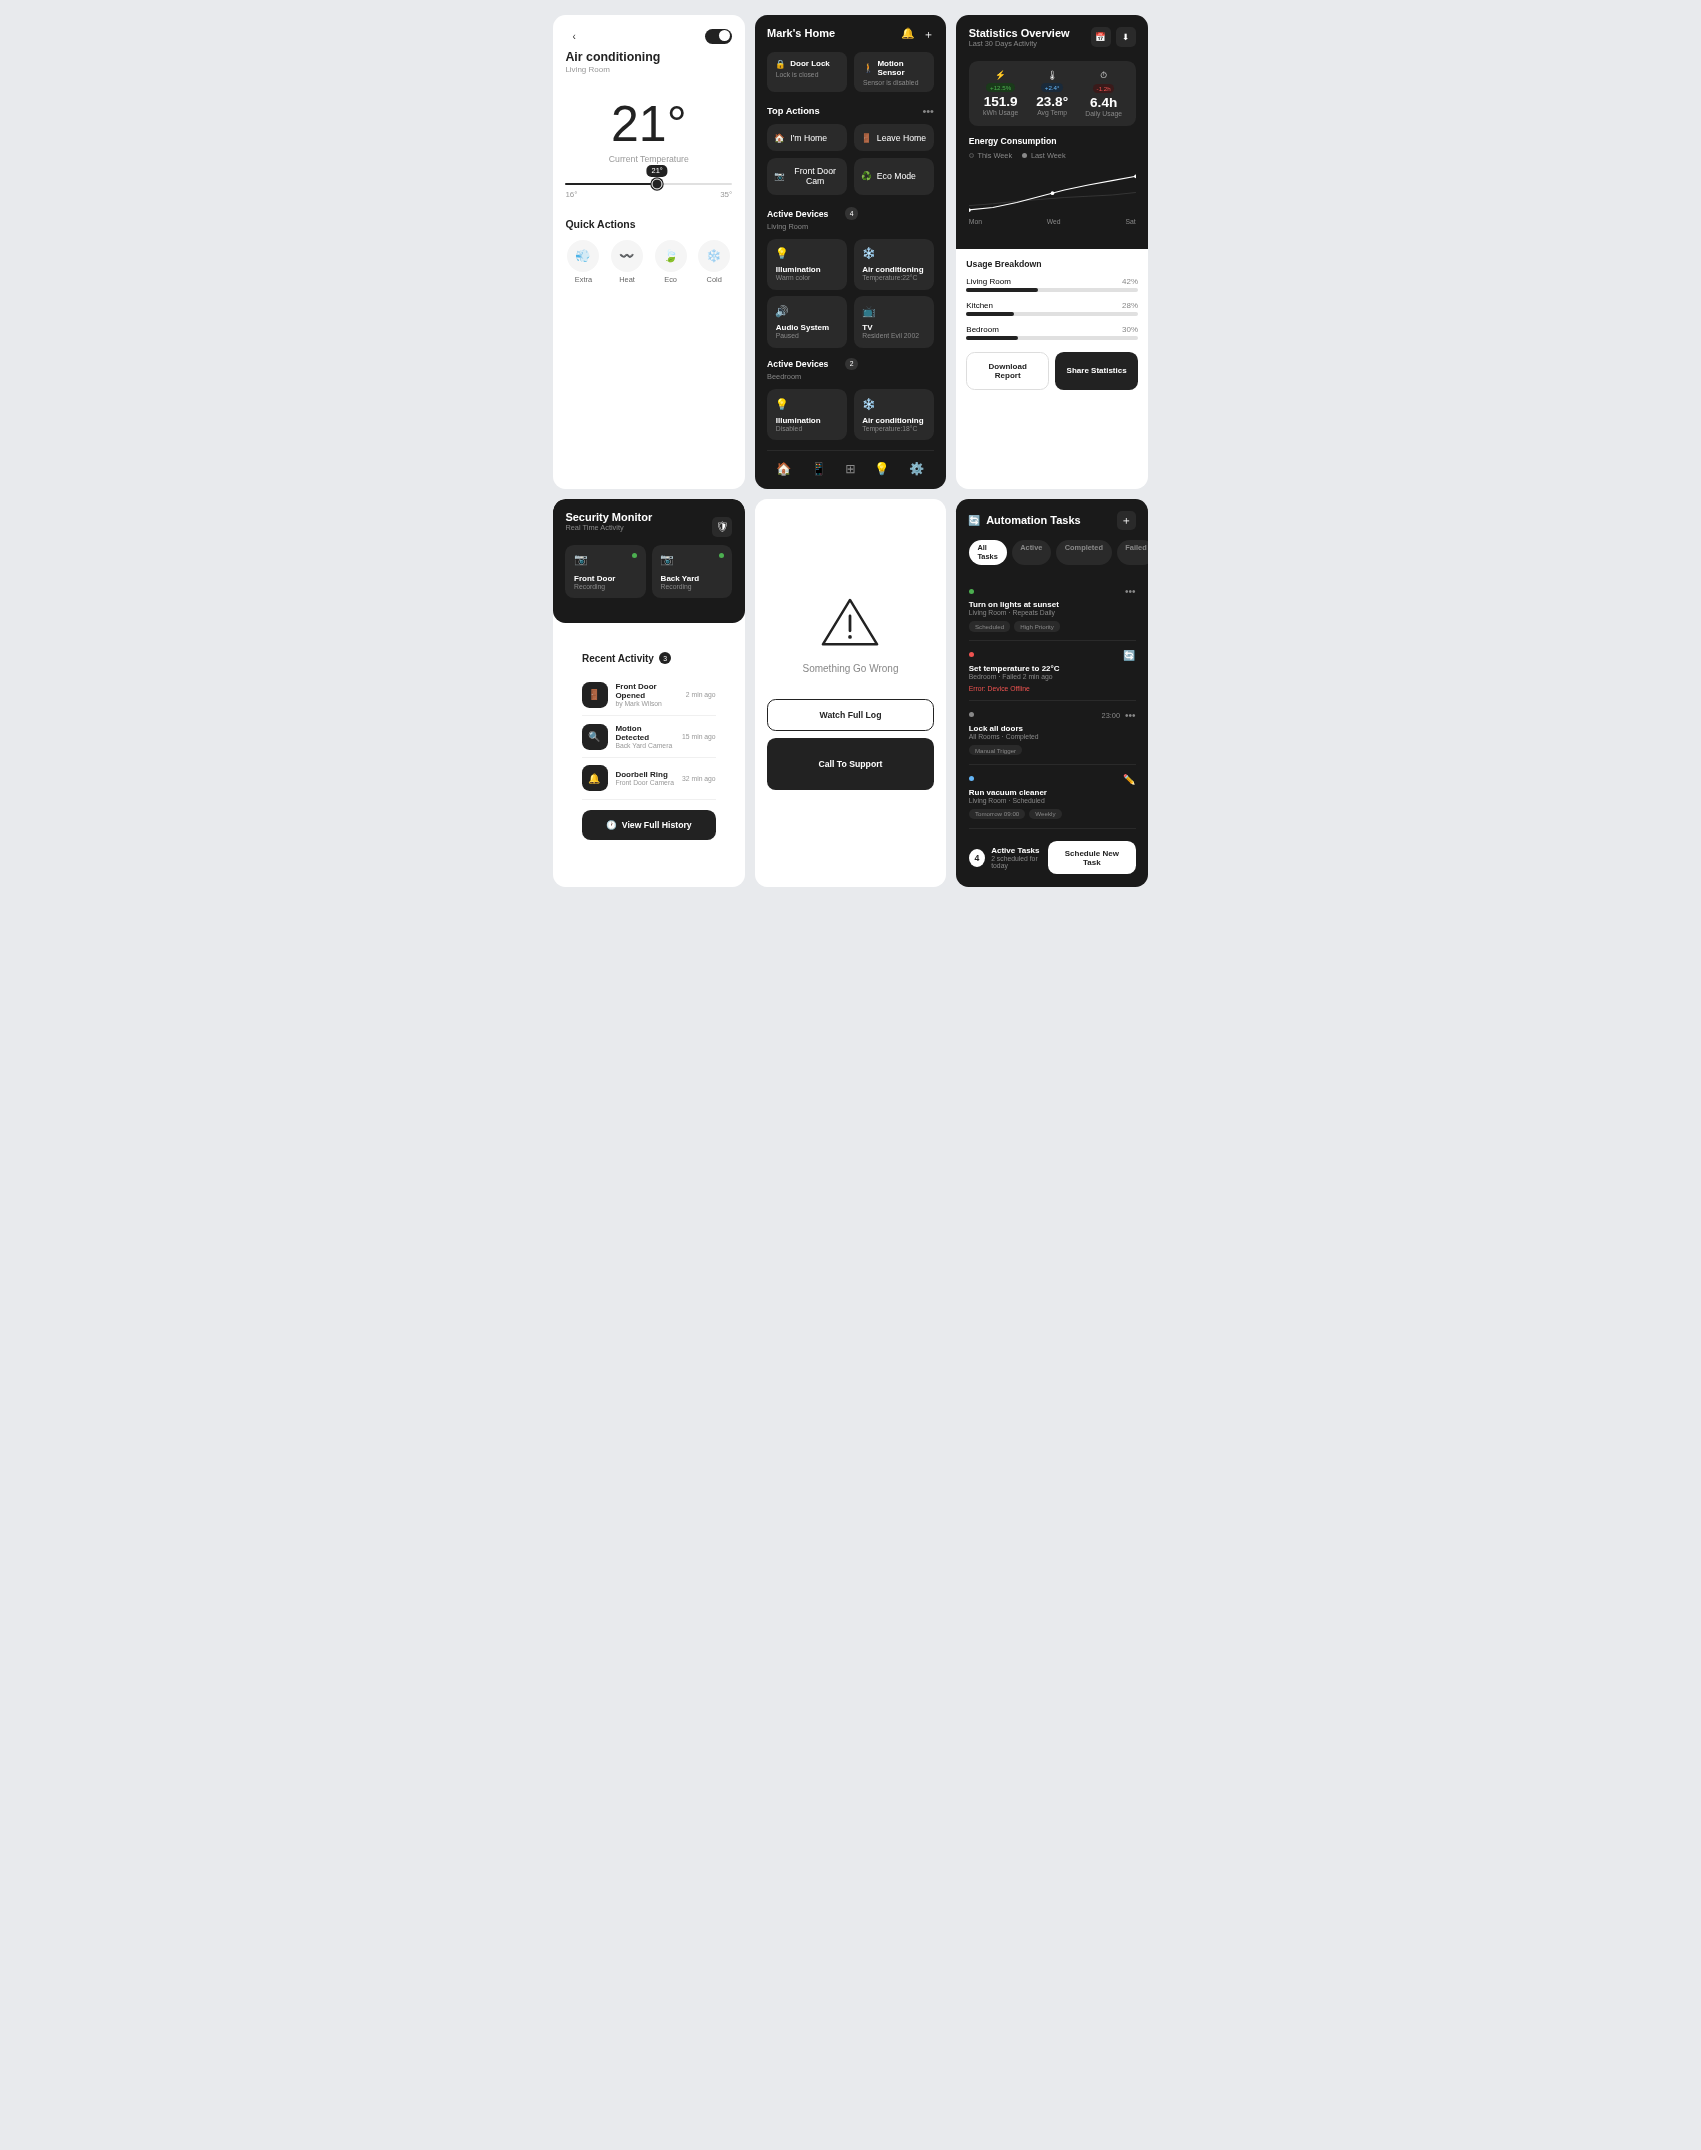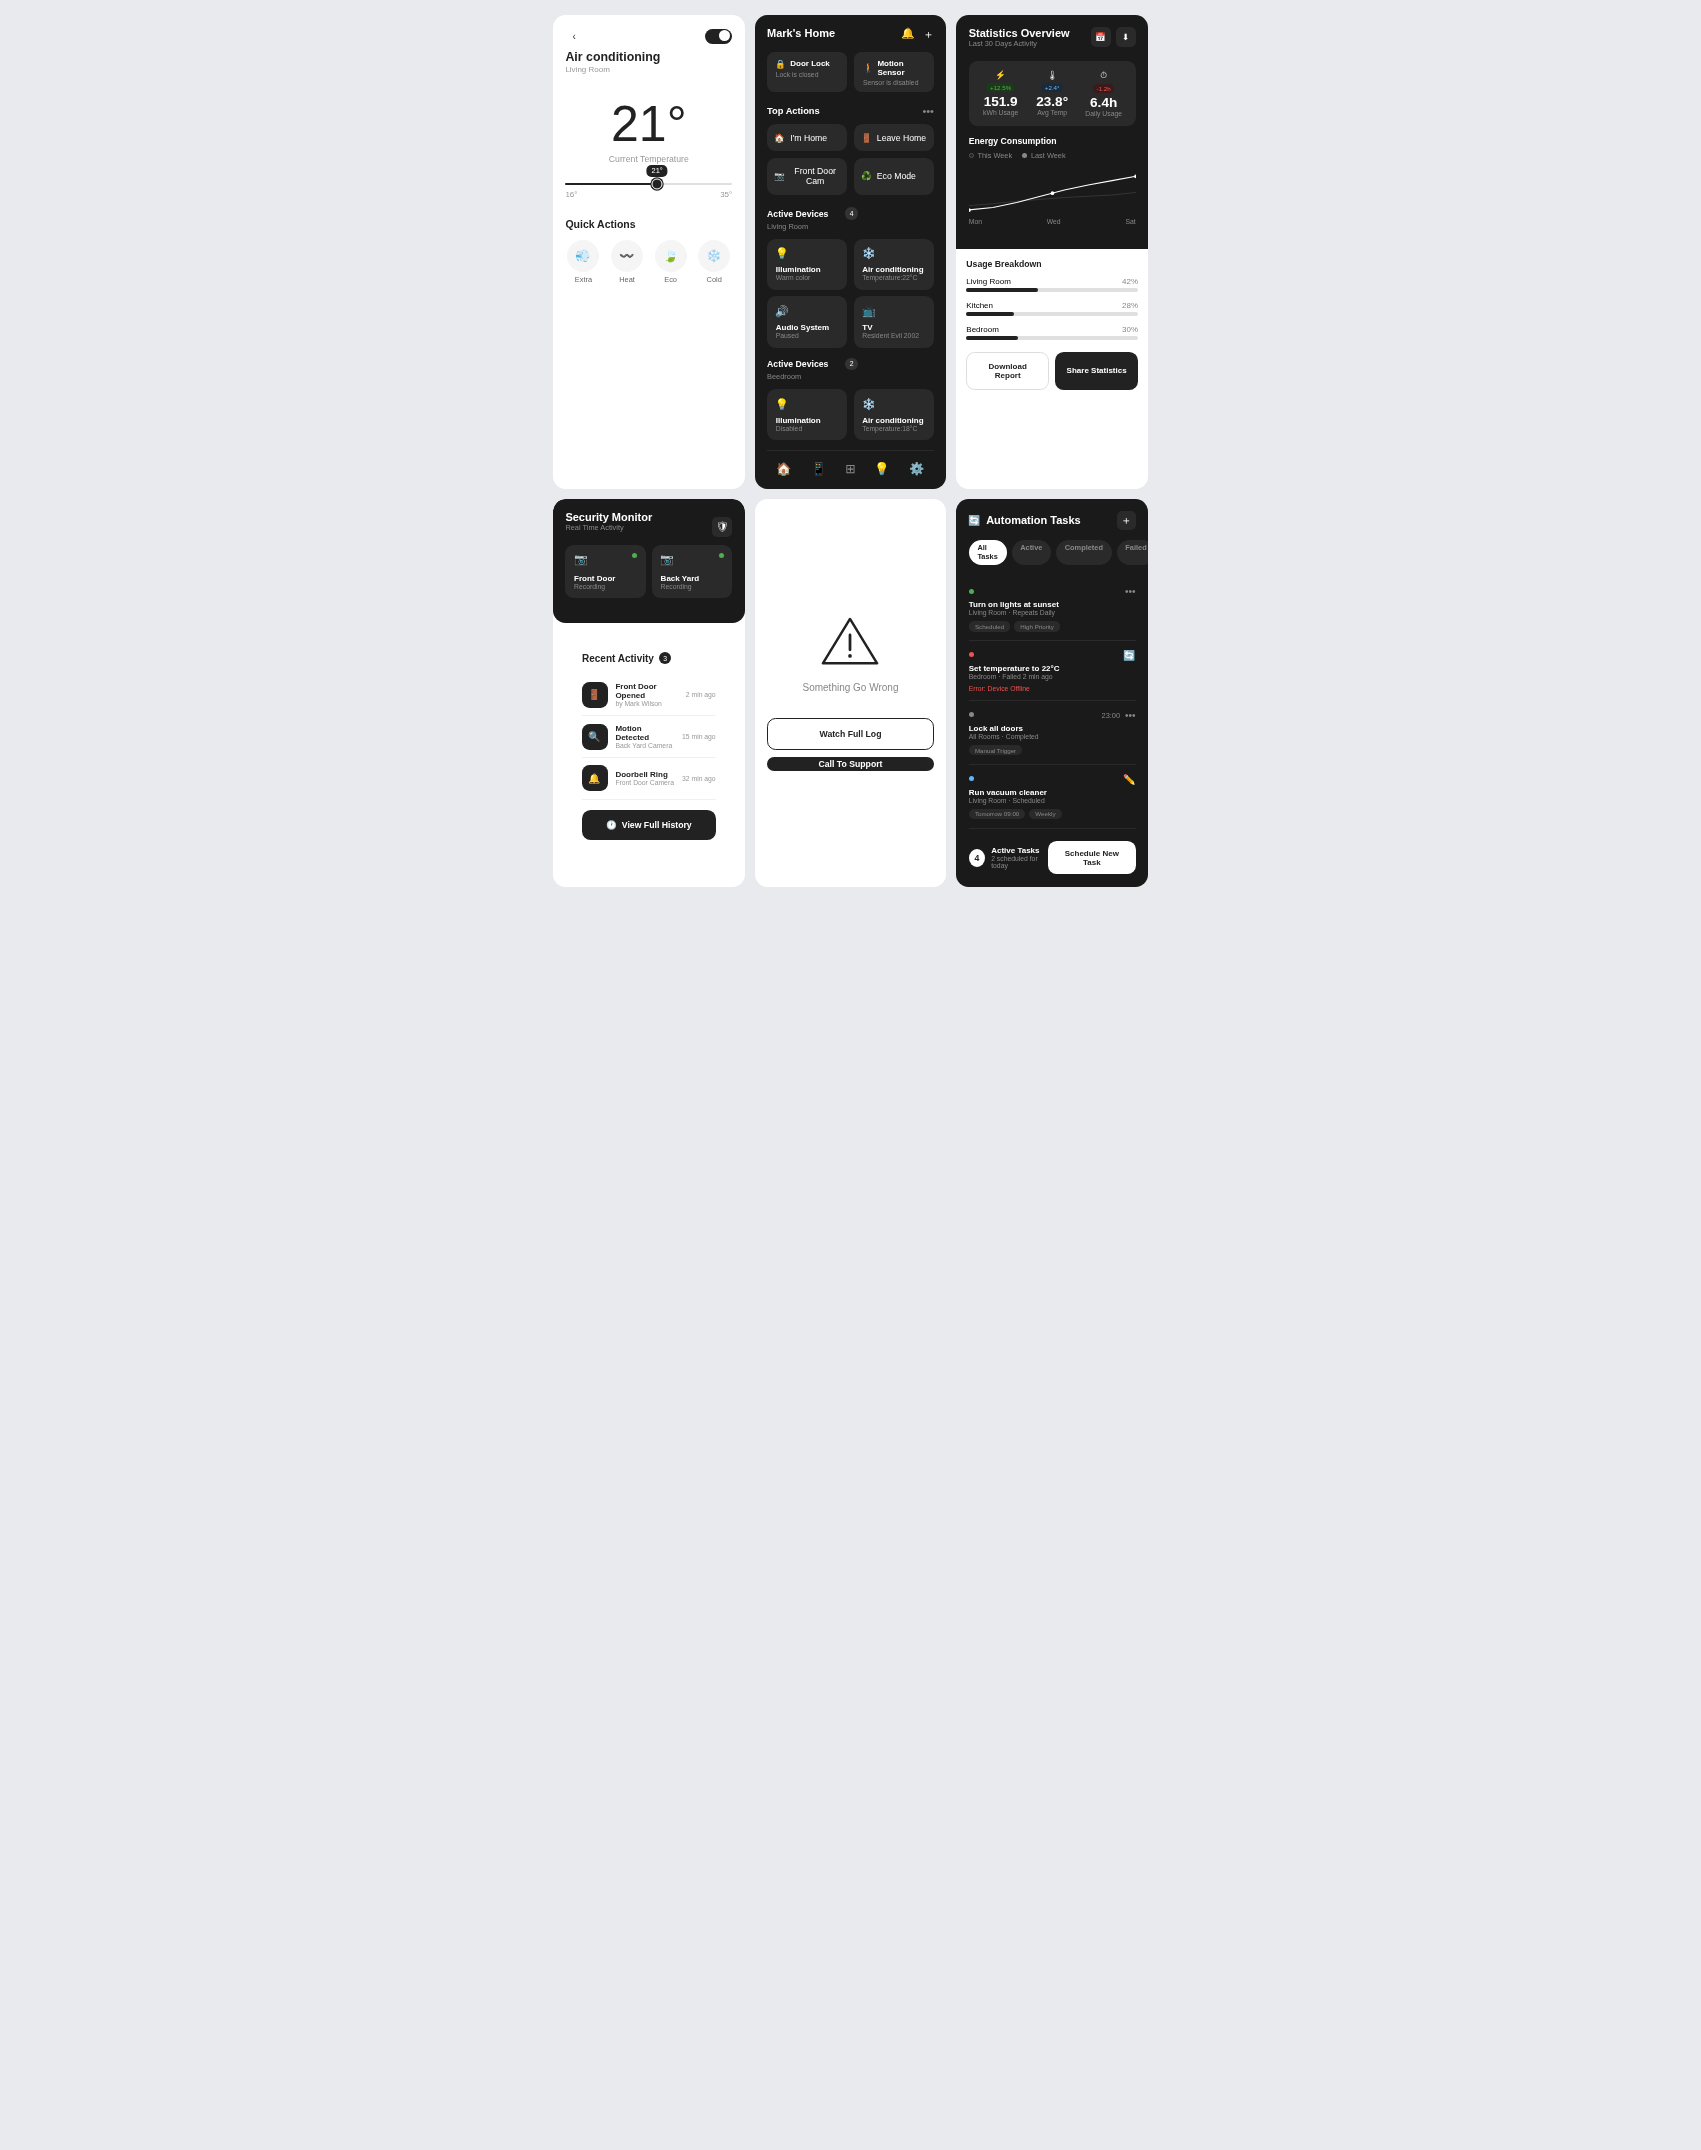--- a/index.html
+++ b/index.html
@@ -419,21 +419,21 @@
       padding: 10px;
       font-size: 8.7px;
       font-weight: 600;
       cursor: pointer;
       color: #222;
     }
     .error-btn-filled {
       background: #222;
       border: none;
       border-radius: 8.7px;
-      padding: 2px;
+      padding: 21px;
       font-size: 8.7px;
       font-weight: 600;
       cursor: pointer;
       color: #fff;
     }
 
     
     .automation-panel {
       background: #1a1a1a;
       border-radius: 12.4px;

